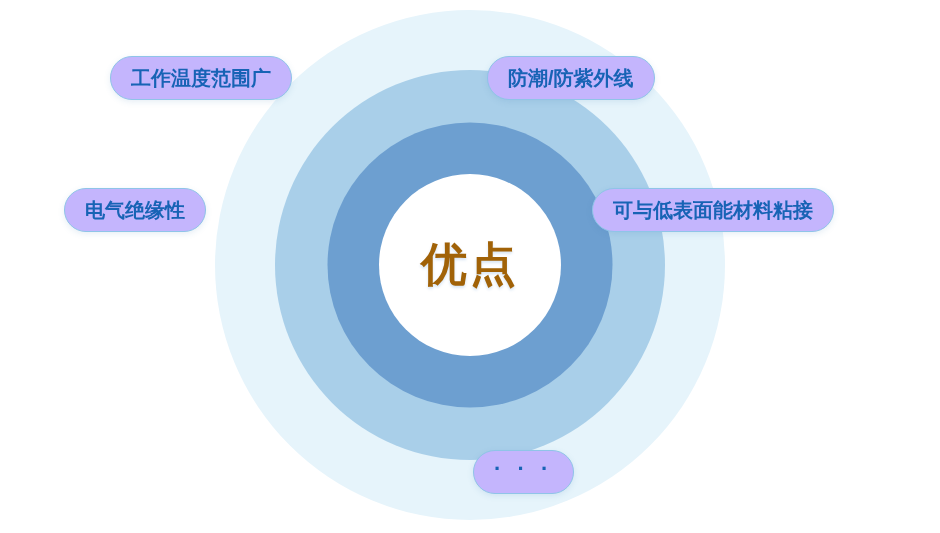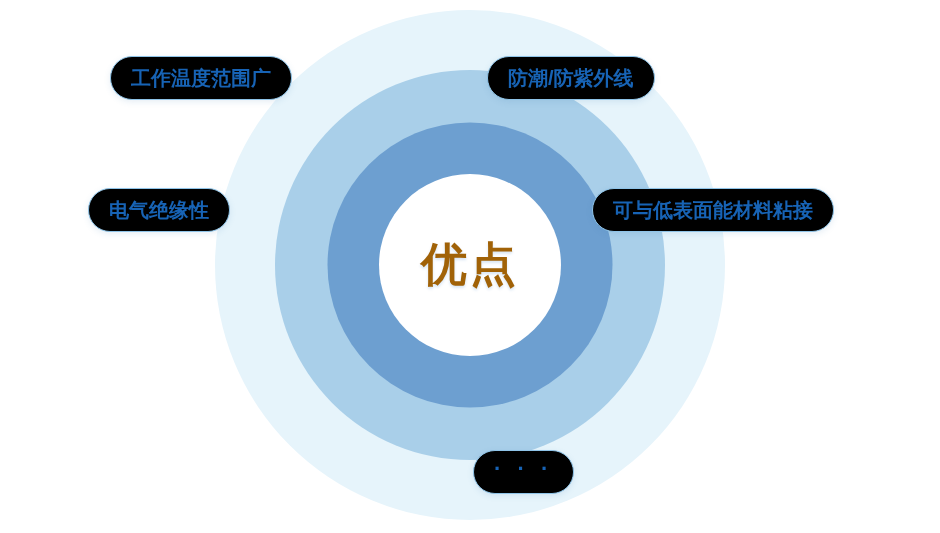--- a/index.html
+++ b/index.html
@@ -70,21 +70,21 @@
     text-shadow: 0 2px 3px rgba(23,99,181,0.18);
   }
 
   
   .chip {
     position: absolute;
     box-sizing: border-box;
     display: flex;
     align-items: center;
     justify-content: center;
-    background: #000000;
+    background: #c4b5fd;
     border: 1px solid #8fc4e8;
     border-radius: 22px;
     height: 44px;
     padding: 0 20px;
     color: #1763b5;
     font-size: 20px;
     font-weight: bold;
     white-space: nowrap;
     box-shadow: 0 2px 6px rgba(60,120,180,0.13);
   }
@@ -101,17 +101,17 @@
 
   <div class="ring ring-outer"></div>
   <div class="ring ring-mid"></div>
   <div class="ring ring-inner"></div>
   <div class="ring ring-core"></div>
 
   <div class="core-label">优点</div>
 
   <div class="chip" style="left:110px; top:56px;">工作温度范围广</div>
   <div class="chip" style="left:487px; top:56px;">防潮/防紫外线</div>
-  <div class="chip" style="left:88px;  top:188px;">电气绝缘性</div>
+  <div class="chip" style="left:64px;  top:188px;">电气绝缘性</div>
   <div class="chip" style="left:592px; top:188px;font-family:Liberation Serif, serif;">可与低表面能材料粘接</div>
   <div class="chip dots" style="left:473px; top:450px;">· · ·</div>
 
 </div>
 
 </body></html>

